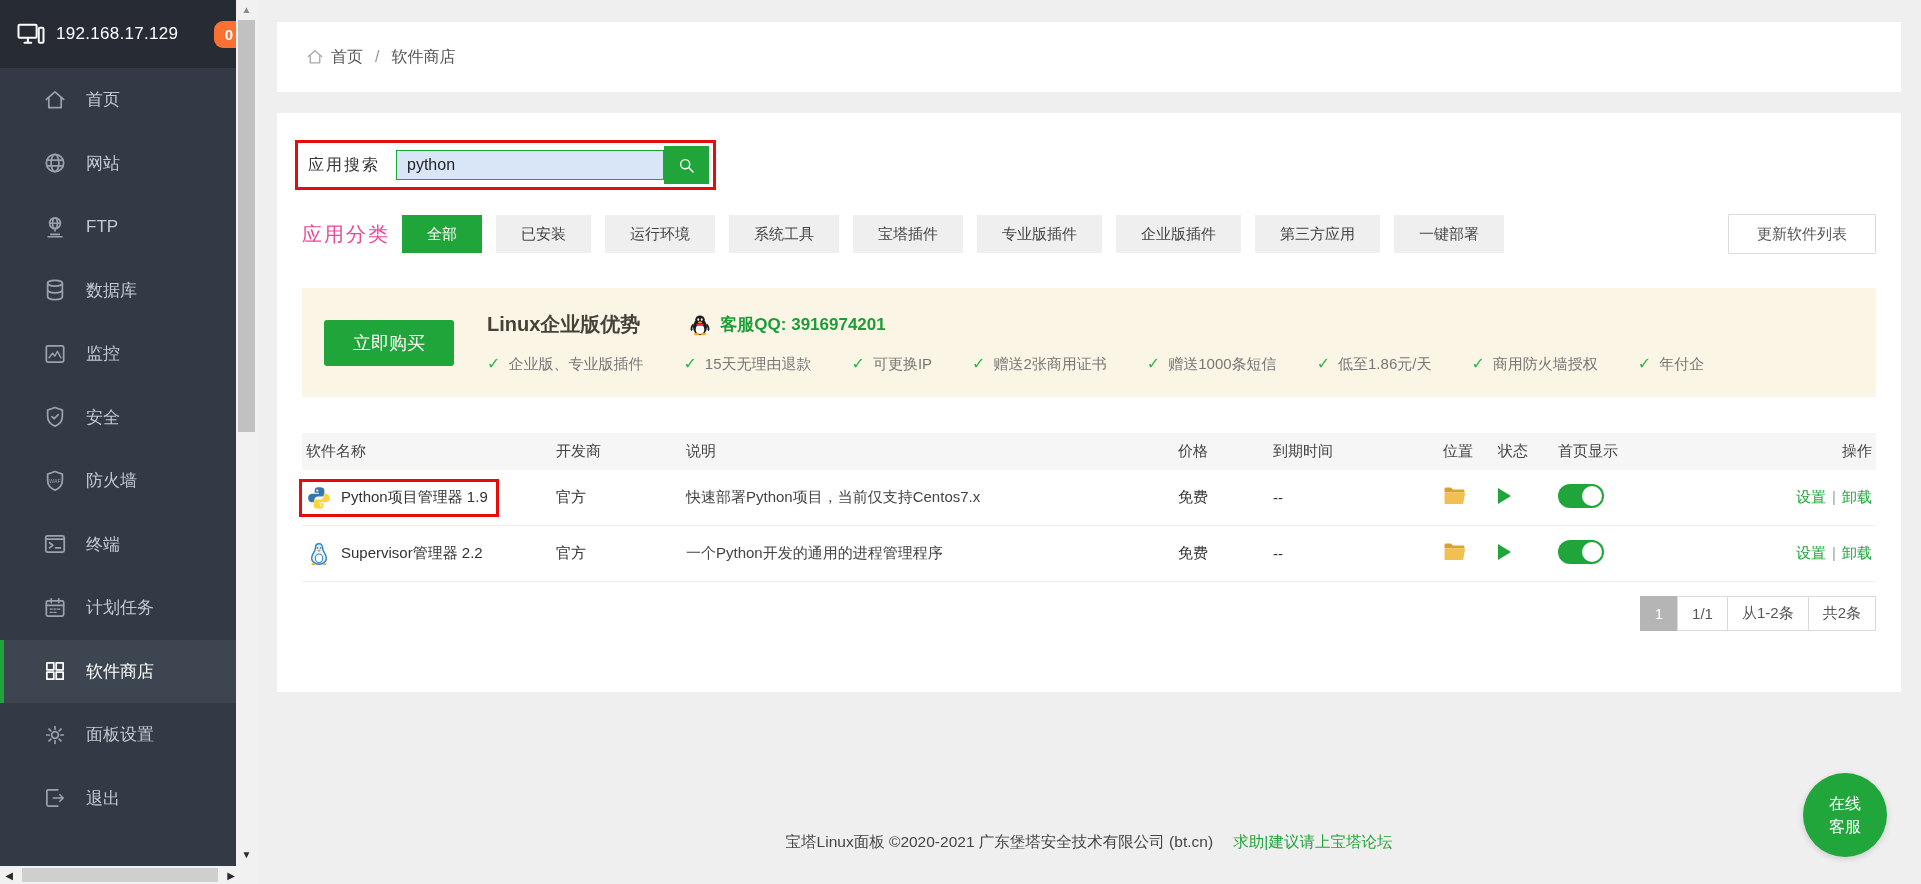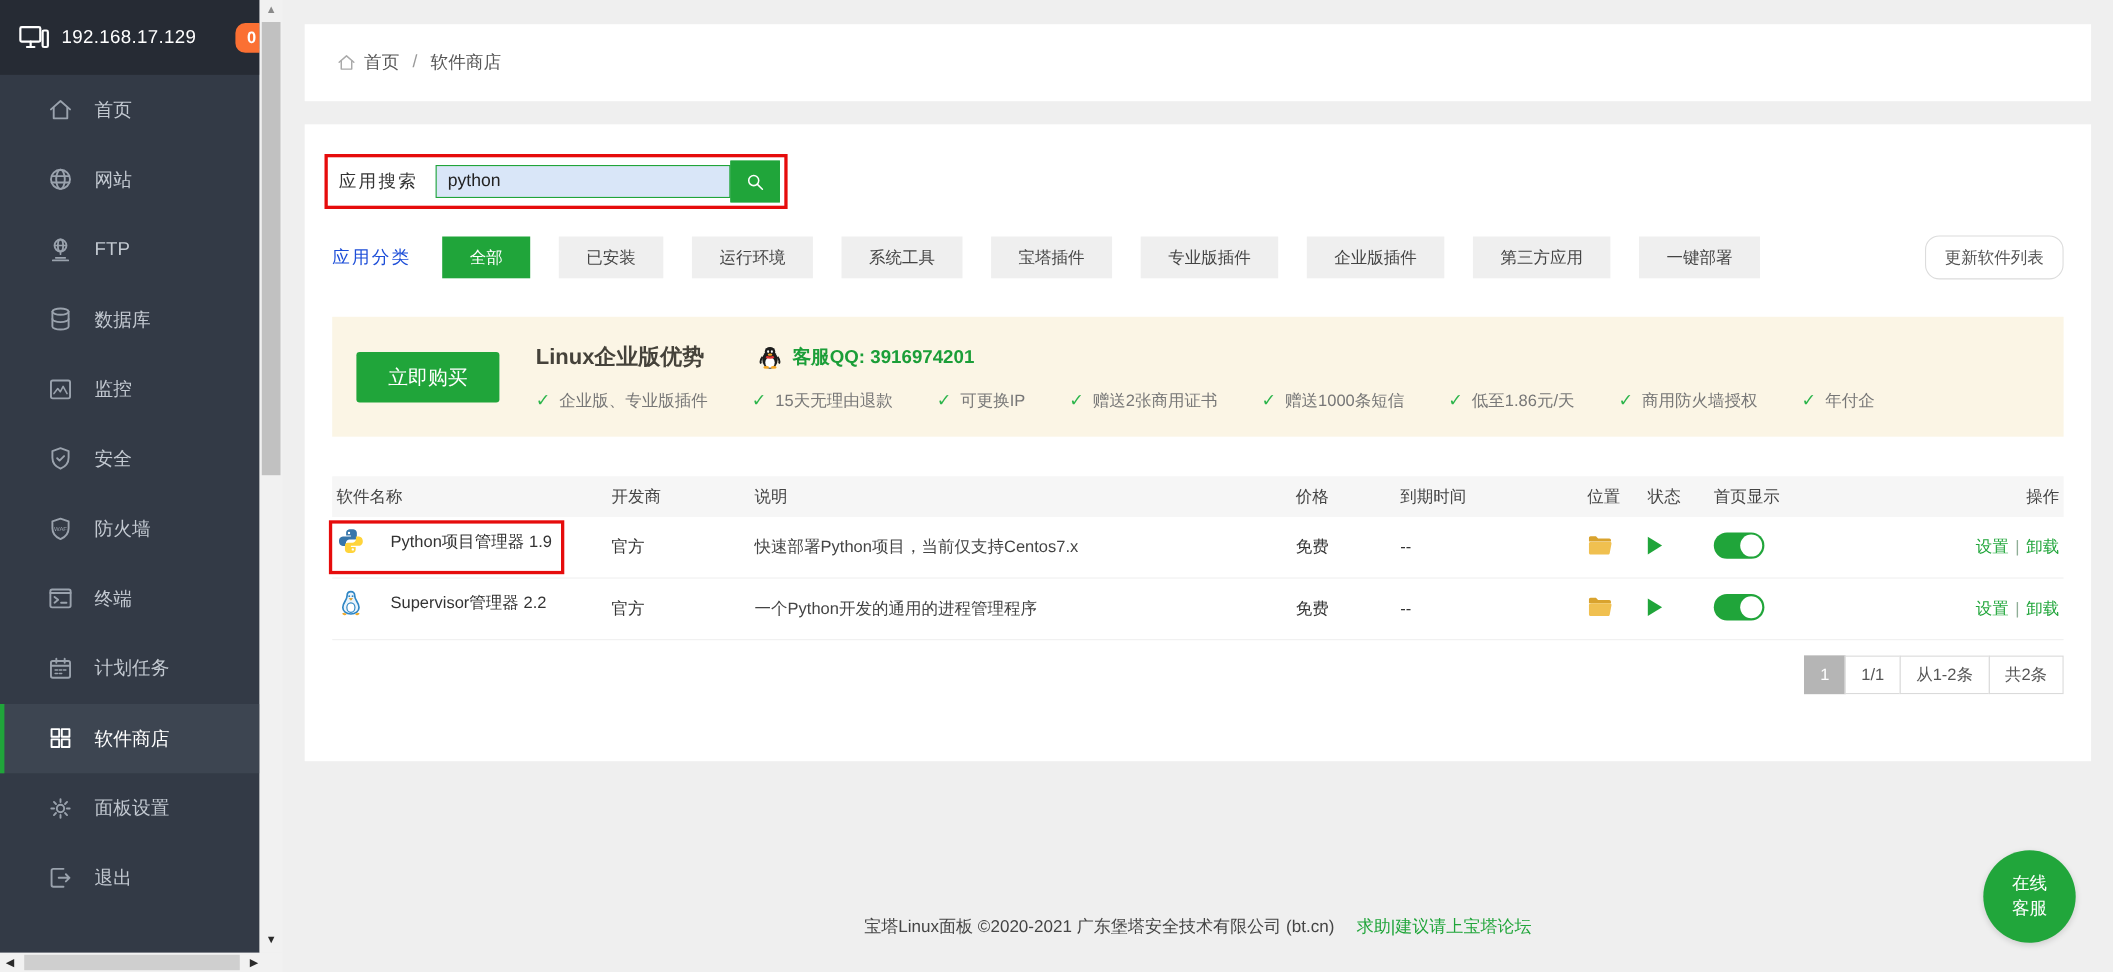--- a/index.html
+++ b/index.html
@@ -43,25 +43,25 @@
   
   .search-row { height:50px; margin-left:-7px; }
   .red-box { display:inline-flex; align-items:center; border:3px solid #e60c0c; padding:3px 4px 3px 10px; background:#fff; }
   .search-label { font-size:16px; color:#333; letter-spacing:2px; margin-right:16px; }
   .search-input { width:268px; height:30px; border:1px solid #20a53a; background:#d9e6f8; font-size:16px; padding:0 10px; color:#222; outline:none; font-family:inherit; }
   .search-btn { width:45px; height:38px; background:#20a53a; border:1px solid #20a53a; color:#fff; cursor:pointer; display:inline-flex; align-items:center; justify-content:center; }
   .search-btn svg { width:21px; height:21px; }
 
   
   .cat-row { display:flex; align-items:center; margin-top:24px; height:40px; }
-  .cat-label { font-size:16px; color:#1d4ed8; letter-spacing:2px; width:100px; }
-  .cat-tabs { display:flex; gap:26px; }
+  .cat-label { font-size:20px; color:#ec4899; letter-spacing:2px; width:100px; }
+  .cat-tabs { display:flex; gap:14px; }
   .cat-tab { height:38px; padding:0 25px; background:#efefef; border:none; font-size:15px; color:#444; cursor:pointer; font-family:inherit; white-space:nowrap; }
   .cat-tab.active { background:#20a53a; color:#fff; }
-  .refresh-btn { margin-left:auto; height:40px; padding:0 17px; background:#fff; border:1px solid #dcdcdc; border-radius:13px; font-size:15px; color:#555; cursor:pointer; font-family:inherit; }
+  .refresh-btn { margin-left:auto; height:40px; padding:0 28px; background:#fff; border:1px solid #dcdcdc; border-radius:1px; font-size:15px; color:#555; cursor:pointer; font-family:inherit; }
 
   
   .banner { margin-top:34px; height:109px; background:#fbf5e5; display:flex; align-items:center; overflow:hidden; white-space:nowrap; }
   .buy-btn { margin-left:22px; width:130px; height:46px; background:#20a53a; color:#fff; border:none; border-radius:3px; font-size:18px; cursor:pointer; font-family:inherit; flex:none; }
   .banner-body { margin-left:33px; display:flex; flex-direction:column; gap:16px; min-width:0; }
   .banner-line1 { display:flex; align-items:center; }
   .banner-title { font-size:20px; font-weight:bold; color:#45423a; }
   .banner-qq { display:inline-flex; align-items:center; margin-left:48px; cursor:pointer; }
   .banner-qq .icon svg { width:24px; height:24px; }
   .banner-qq b { color:#1b9e38; font-size:17px; margin-left:8px; }
@@ -77,21 +77,21 @@
   .td { font-size:15px; color:#333; }
   .c-name { width:250px; flex:none; }
   .c-dev { width:130px; flex:none; }
   .c-desc { flex:1; min-width:0; color:#444; }
   .c-price { width:95px; flex:none; }
   .c-exp { width:170px; flex:none; }
   .c-loc { width:55px; flex:none; }
   .c-status { width:60px; flex:none; }
   .c-home { width:190px; flex:none; }
   .c-act { width:124px; flex:none; text-align:right; white-space:nowrap; }
-  .name-box { display:inline-flex; align-items:center; gap:23px; border:3px solid transparent; padding:3px 8px 14px 4px; margin-left:-7px; }
+  .name-box { display:inline-flex; align-items:center; gap:9px; border:3px solid transparent; padding:3px 8px 3px 4px; margin-left:-7px; }
   .name-box.hl { border-color:#e60c0c; }
   .name-box .icon svg { width:26px; height:26px; display:block; }
   .loc-folder { cursor:pointer; display:inline-flex; }
   .loc-folder svg { width:23px; height:20px; }
   .play { width:0; height:0; border-left:13px solid #20a53a; border-top:8px solid transparent; border-bottom:8px solid transparent; display:inline-block; cursor:pointer; }
   .toggle { width:46px; height:24px; border-radius:13px; background:#20a53a; position:relative; display:inline-block; cursor:pointer; }
   .toggle .knob { position:absolute; right:2px; top:2px; width:20px; height:20px; border-radius:50%; background:#fff; }
   .act-link { color:#20a53a; text-decoration:none; cursor:pointer; }
   .act-sep { color:#8fae97; margin:0 6px; }
 

